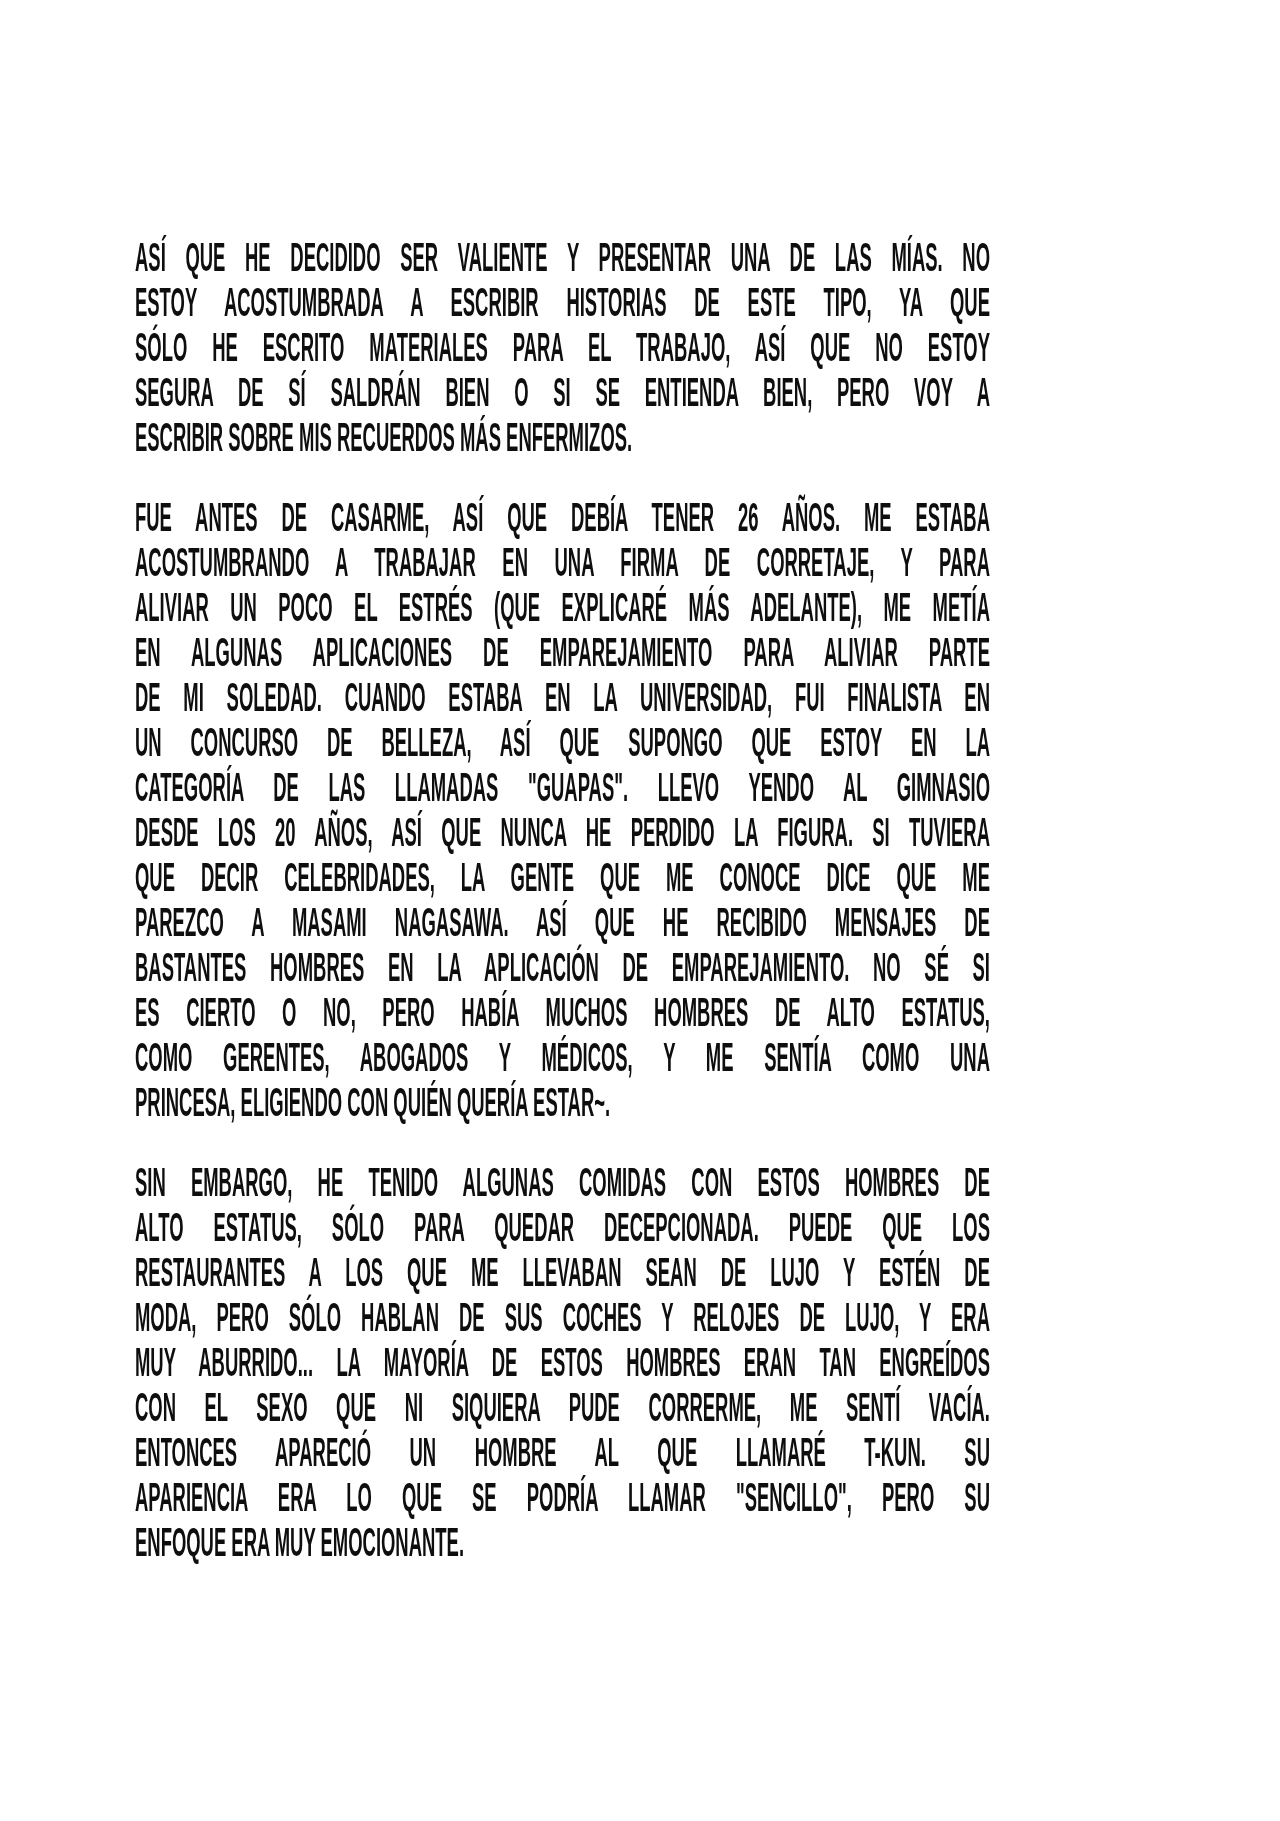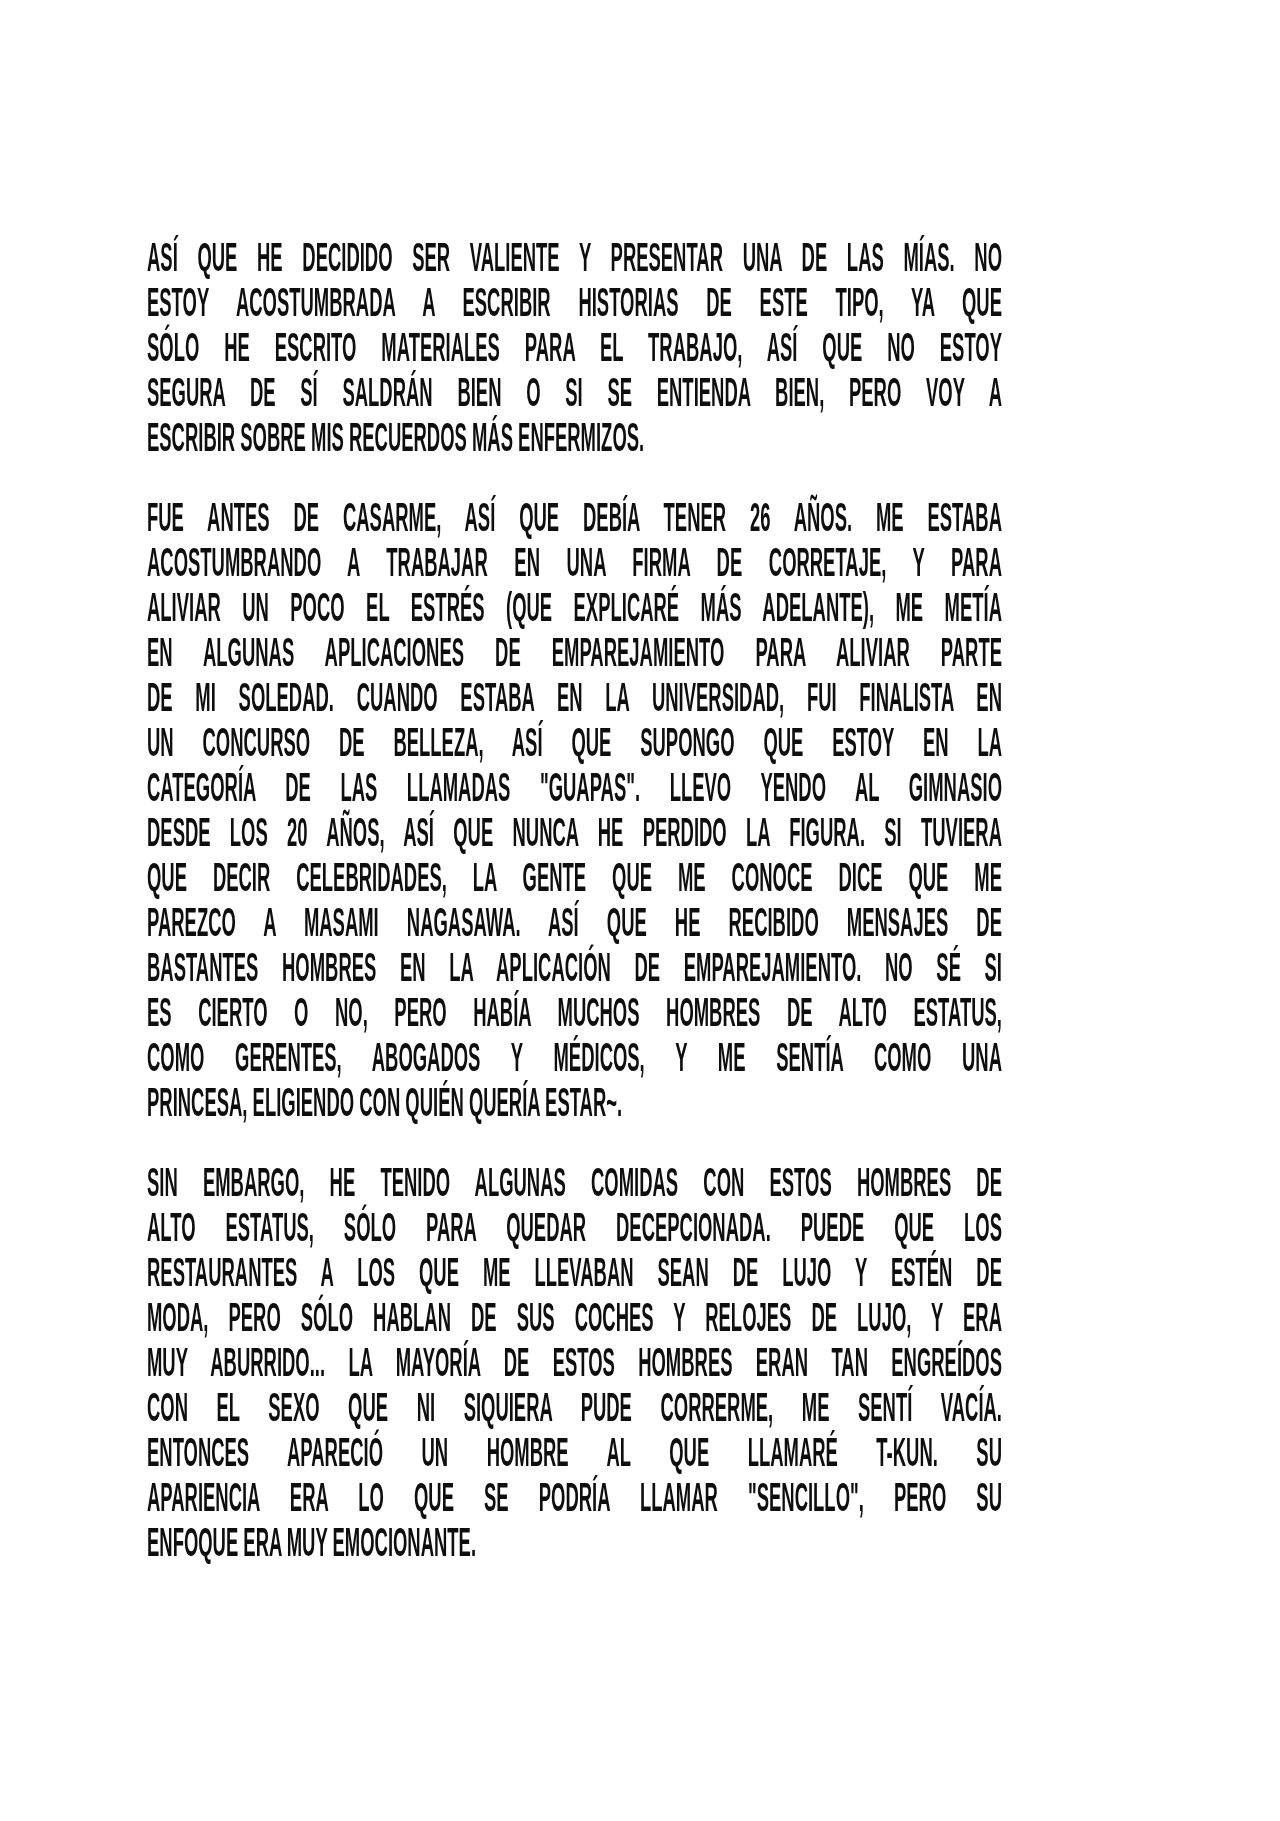--- a/index.html
+++ b/index.html
@@ -10,21 +10,21 @@
   .page {
     position: relative;
     width: 1280px;
     height: 1821px;
     background: #ffffff;
     overflow: hidden;
     font-family: "Liberation Sans", sans-serif;
   }
   .textblock {
     position: absolute;
-    left: 147px;
+    left: 135px;
     top: 235px;
     width: 855px;
   }
   .para {
     margin: 0 0 35px 0;
     padding: 0;
   }
   .line {
     width: 1900px;                 
     height: 45px;

